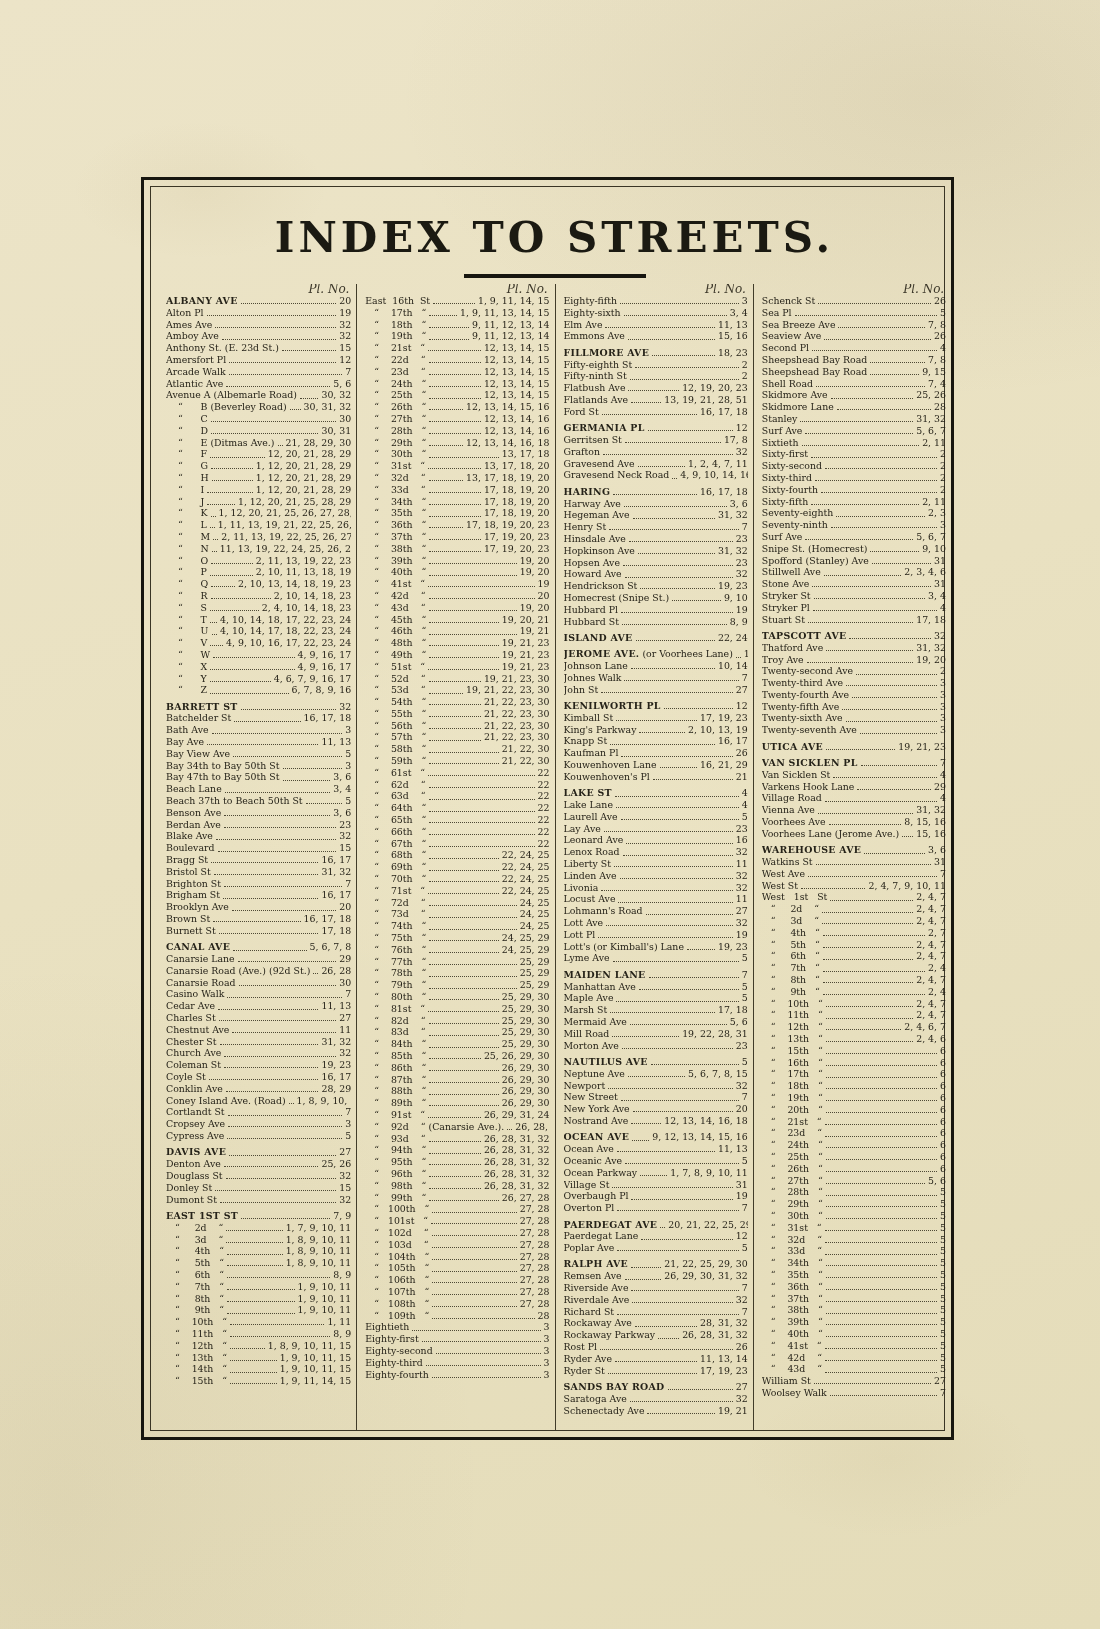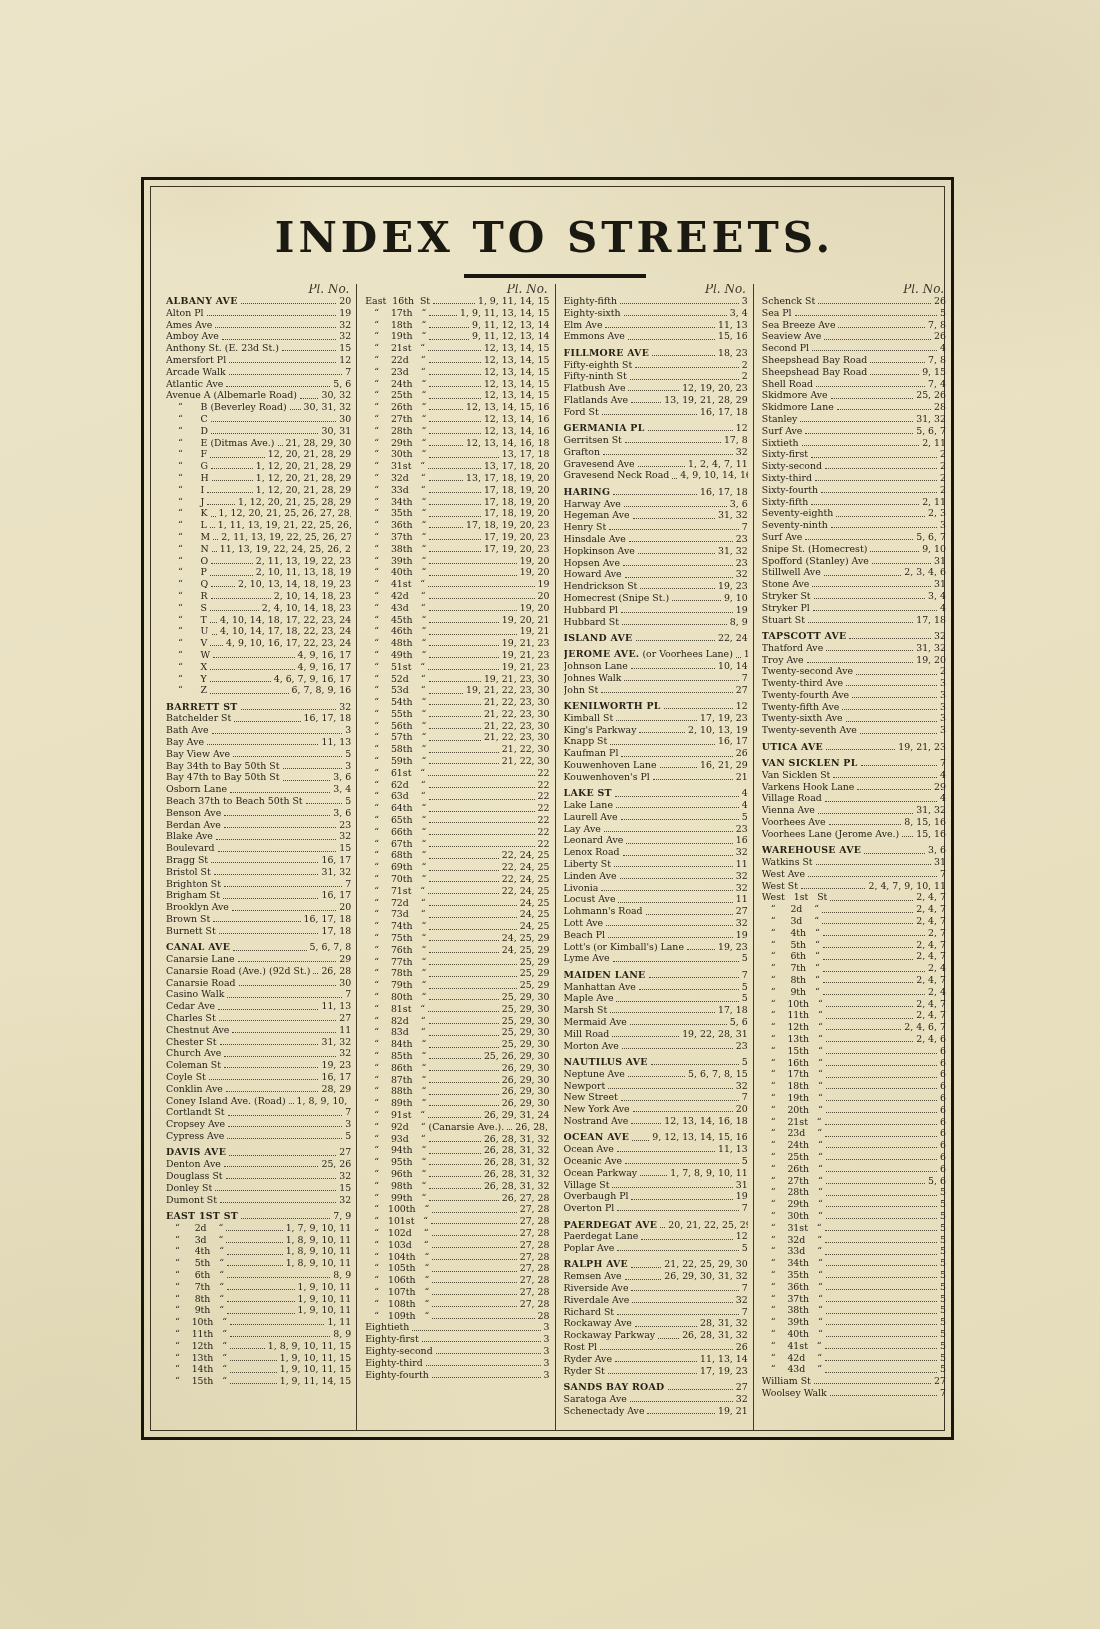--- a/index.html
+++ b/index.html
@@ -256,21 +256,21 @@
             <span class="n">Bay 34th to Bay 50th St</span>
             <span class="dots"></span>
             <span class="p">3</span>
           </div>
           <div class="row">
             <span class="n">Bay 47th to Bay 50th St</span>
             <span class="dots"></span>
             <span class="p">3, 6</span>
           </div>
           <div class="row">
-            <span class="n">Osborn Lane</span>
+            <span class="n">Beach Lane</span>
             <span class="dots"></span>
             <span class="p">3, 4</span>
           </div>
           <div class="row">
             <span class="n">Beach 37th to Beach 50th St</span>
             <span class="dots"></span>
             <span class="p">5</span>
           </div>
           <div class="row">
             <span class="n">Benson Ave</span>
@@ -1018,21 +1018,21 @@
             <span class="p">2</span>
           </div>
           <div class="row">
             <span class="n">Flatbush Ave</span>
             <span class="dots"></span>
             <span class="p">12, 19, 20, 23</span>
           </div>
           <div class="row">
             <span class="n">Flatlands Ave</span>
             <span class="dots"></span>
-            <span class="p">13, 19, 21, 28, 29</span>
+            <span class="p">13, 19, 21, 28, 51</span>
           </div>
           <div class="row">
             <span class="n">Ford St</span>
             <span class="dots"></span>
             <span class="p">16, 17, 18</span>
           </div>
           <div class="row h g">
             <span class="n">GERMANIA PL</span>
             <span class="dots"></span>
             <span class="p">12</span>
@@ -1232,21 +1232,21 @@
             <span class="n">Lohmann's Road</span>
             <span class="dots"></span>
             <span class="p">27</span>
           </div>
           <div class="row">
             <span class="n">Lott Ave</span>
             <span class="dots"></span>
             <span class="p">32</span>
           </div>
           <div class="row">
-            <span class="n">Beach Pl</span>
+            <span class="n">Lott Pl</span>
             <span class="dots"></span>
             <span class="p">19</span>
           </div>
           <div class="row">
             <span class="n">Lott's (or Kimball's) Lane</span>
             <span class="dots"></span>
             <span class="p">19, 23</span>
           </div>
           <div class="row">
             <span class="n">Lyme Ave</span>

